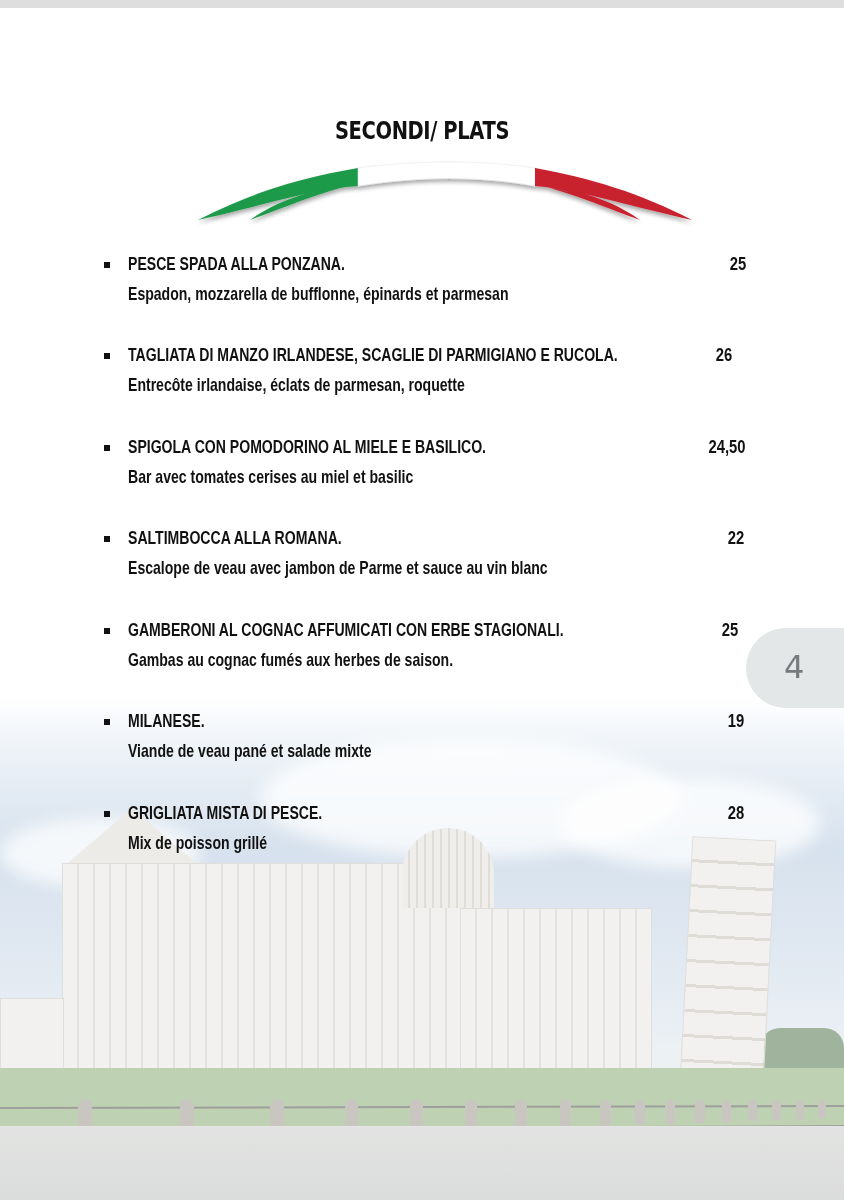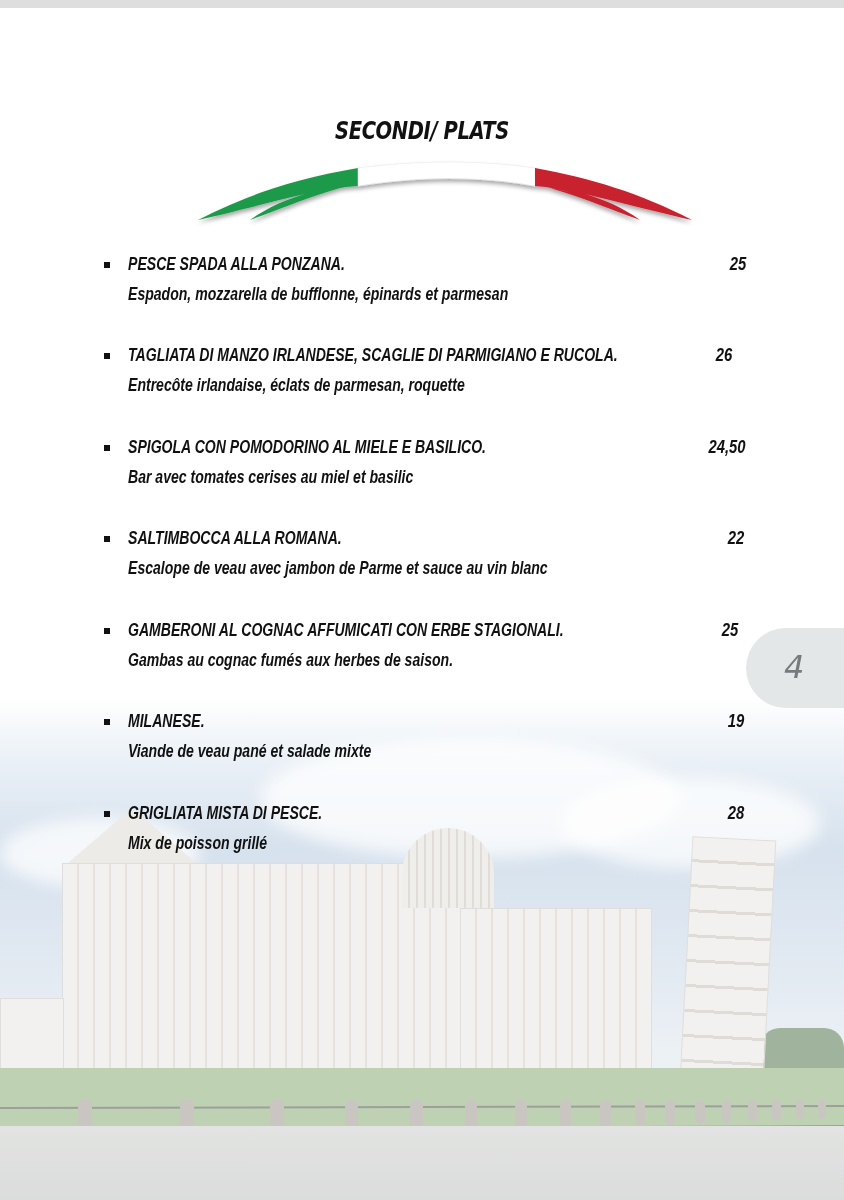--- a/index.html
+++ b/index.html
@@ -1,18 +1,18 @@
 <!DOCTYPE html>
 <html><head>
 <meta charset="utf-8">
 <style>
   html, body { margin: 0; padding: 0; }
   body { width: 844px; height: 1200px; position: relative; overflow: hidden; background: #ffffff; font-family: "Liberation Sans", sans-serif; }
   .topbar { position: absolute; left: 0; top: 0; width: 844px; height: 8px; background: #dedede; }
-  .page { position: absolute; left: 0; top: 8px; width: 844px; height: 1192px; background: #fff; overflow: hidden; font-style: italic; }
+  .page { position: absolute; left: 0; top: 8px; width: 844px; height: 1192px; background: #fff; overflow: hidden; }
 
   
   .scene { position: absolute; left: 0; top: 690px; width: 844px; height: 502px; }
   .sky { position: absolute; inset: 0; background: linear-gradient(180deg, #ffffff 0%, #e4ecf4 12%, #c9d8e8 30%, #d9e3ee 55%, #e6ecf1 70%); }
   .cloud { position: absolute; border-radius: 50%; background: rgba(255,255,255,0.75); filter: blur(8px); }
   .grass { position: absolute; left: 0; top: 370px; width: 844px; height: 60px; background: #a9c39a; }
   .road { position: absolute; left: 0; top: 428px; width: 844px; height: 74px; background: linear-gradient(180deg,#d8dad8,#cfd1d0); }
   .fence { position: absolute; left: 0; top: 400px; width: 844px; height: 40px; }
   .building { position: absolute; background: #eeeceb; border: 1px solid #d6d3d0; }
   .cathedral { left: 62px; top: 165px; width: 420px; height: 210px; background: repeating-linear-gradient(90deg,#efedea 0 14px,#dcd8d3 14px 16px); }

